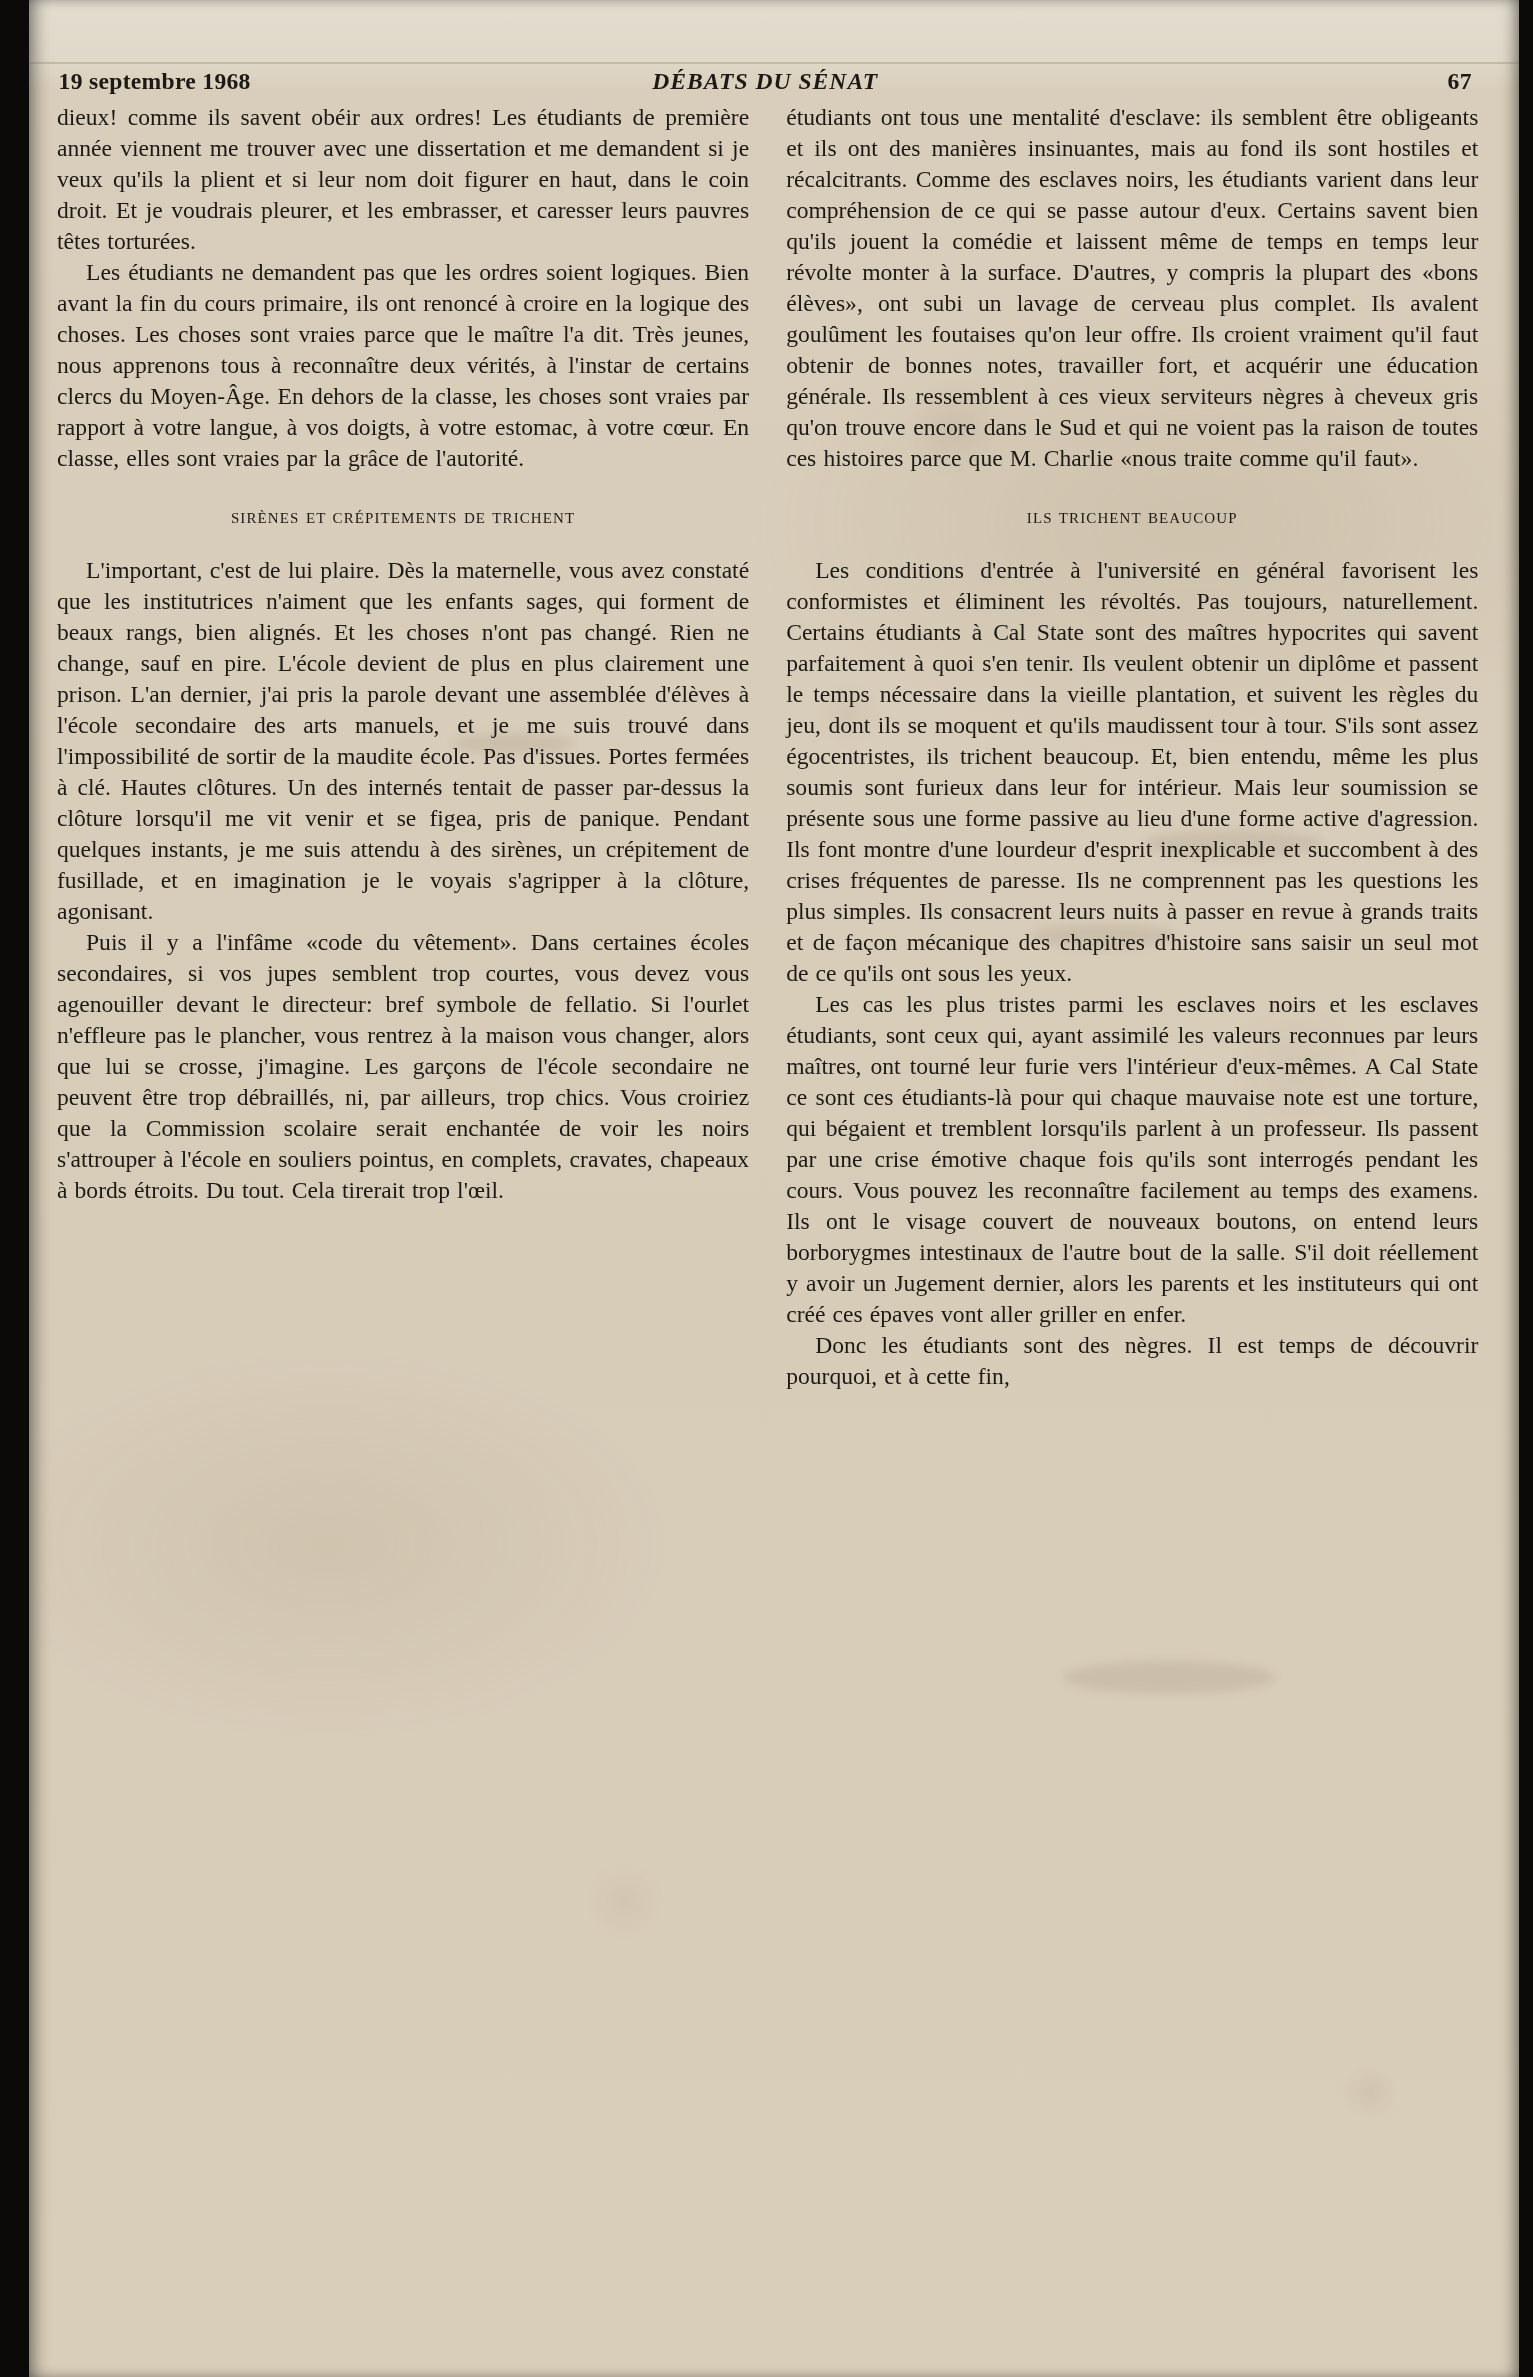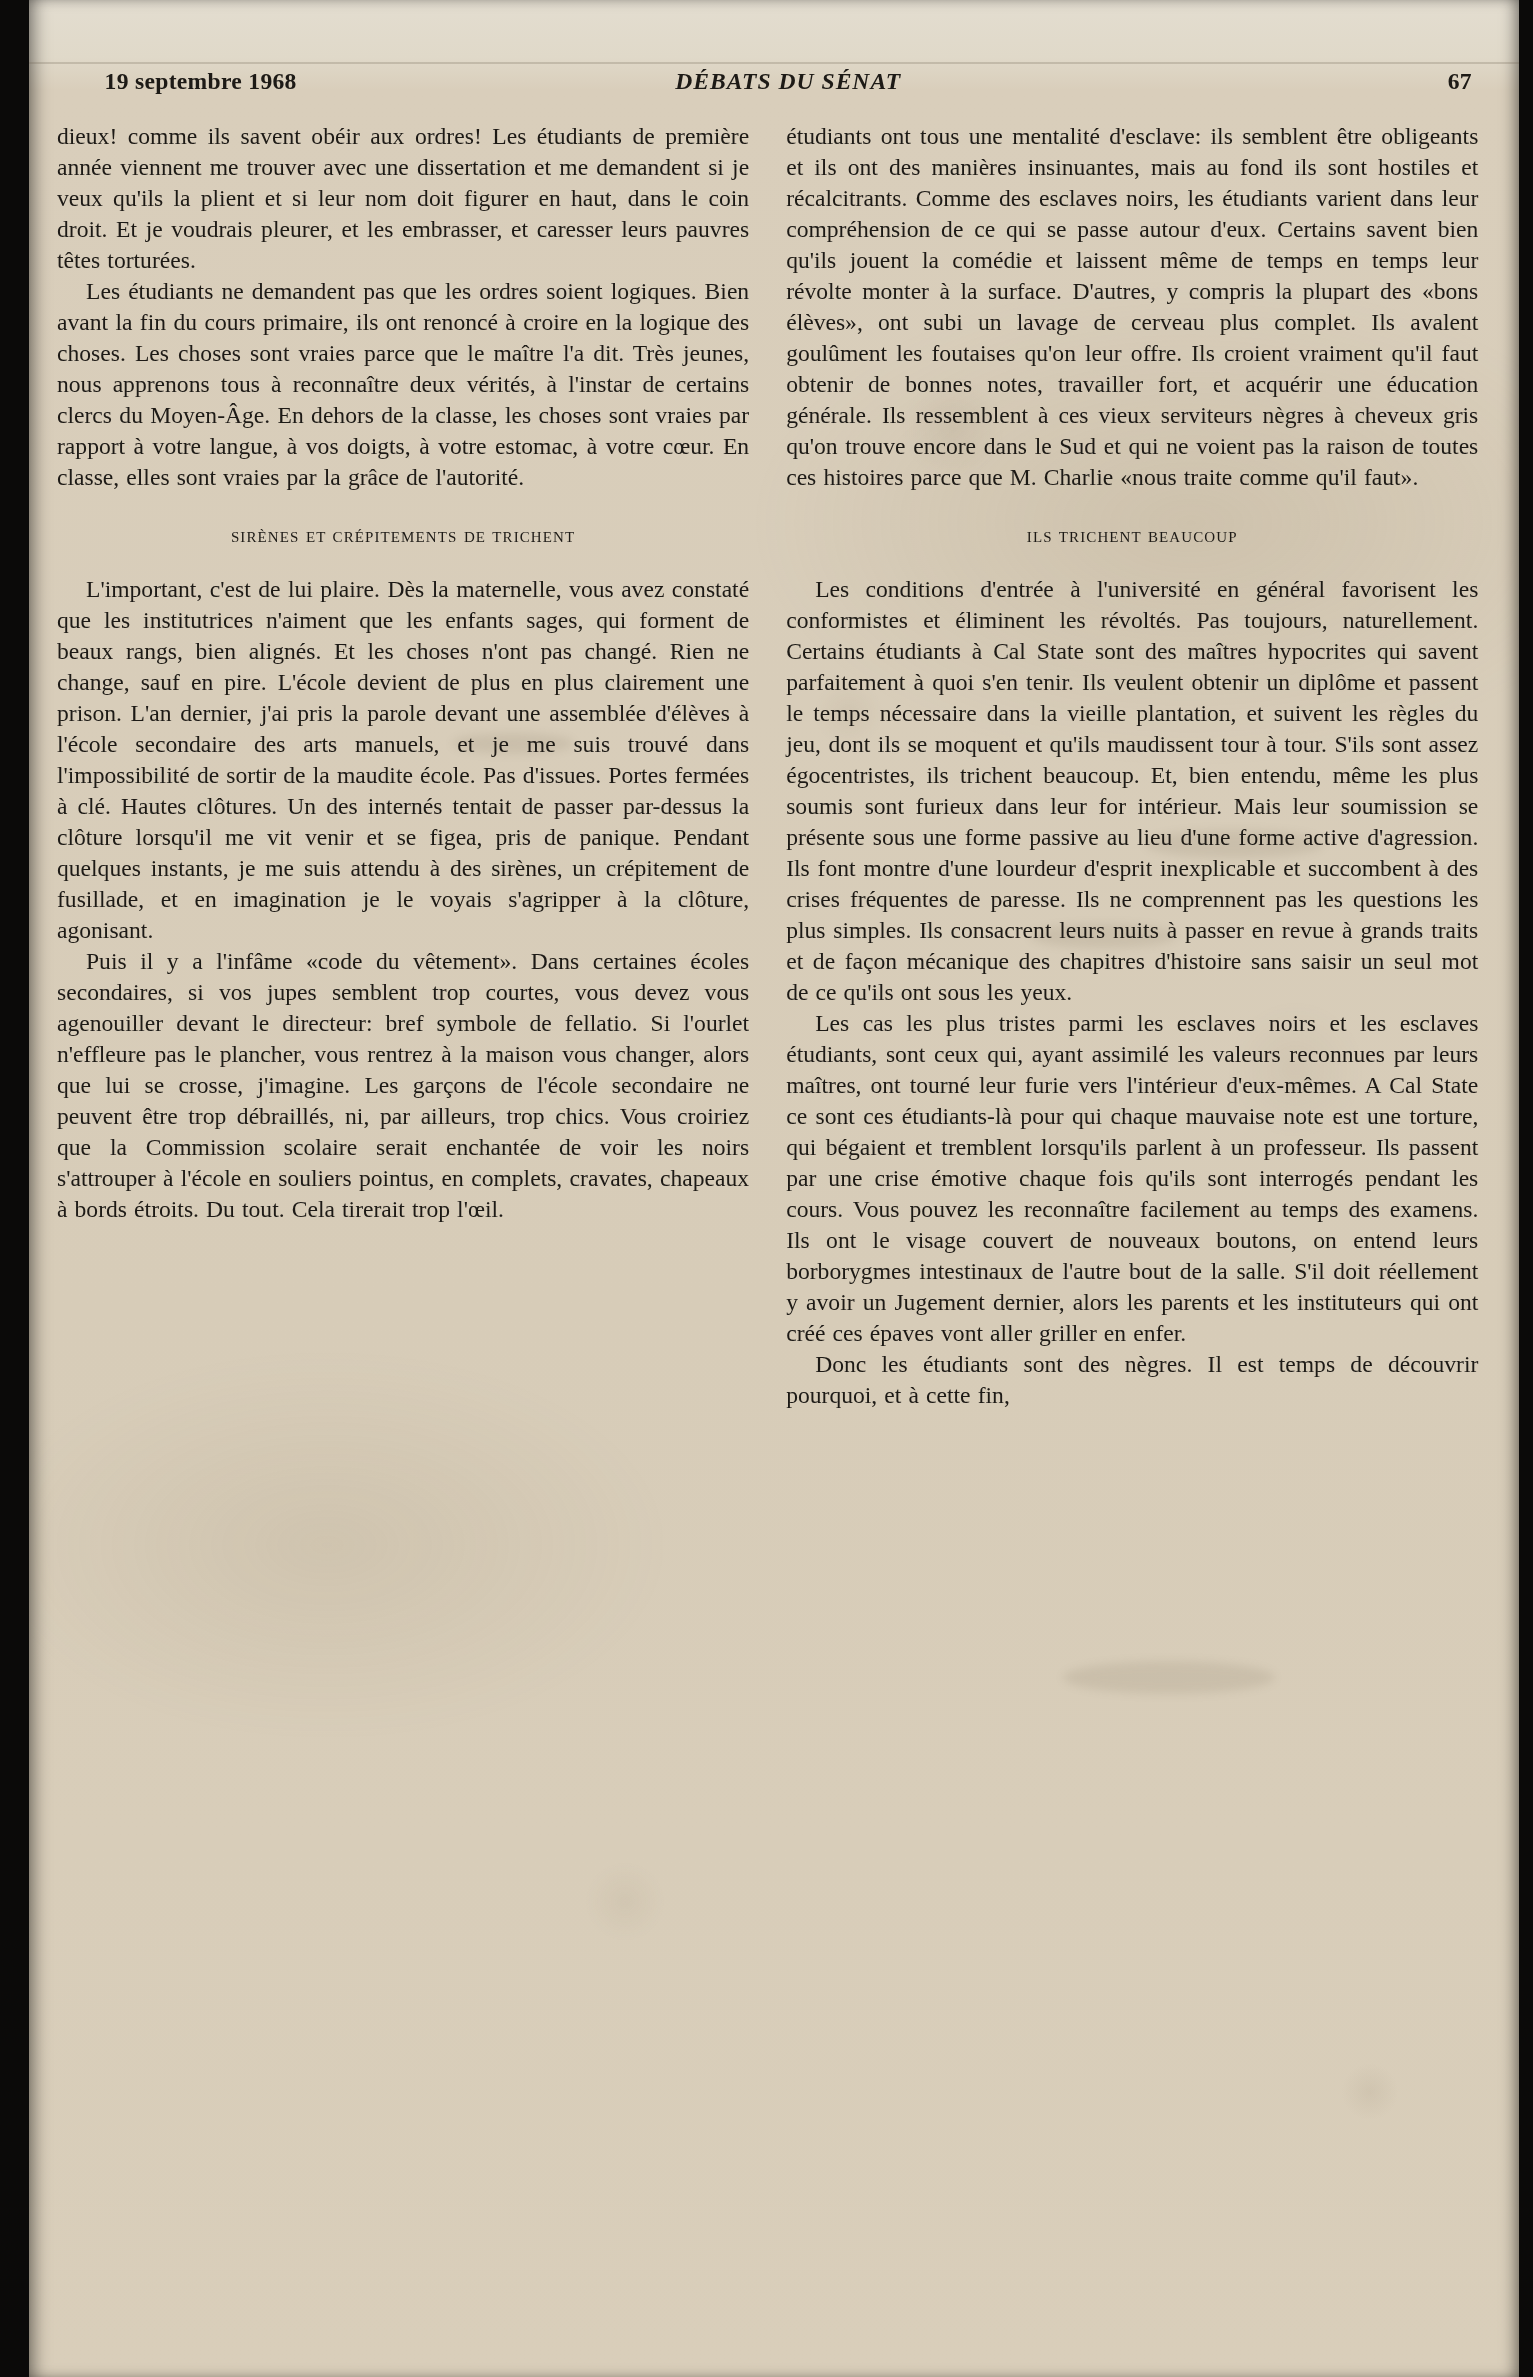--- a/index.html
+++ b/index.html
@@ -54,29 +54,28 @@
     bottom: 33px;
     color: #1d1a16;
   }
   .running-head {
     display: flex;
     align-items: flex-end;
     font-weight: bold;
     font-size: 23.6px;
     letter-spacing: 0.3px;
     padding: 0 1.6px 0 0;
-    margin-left: 46px;
   }
   .running-head .date { width: 33%; text-align: left; padding-left: 1.6px; }
   .running-head .title { width: 34%; text-align: center; letter-spacing: 1px; font-style: italic; }
   .running-head .pagenum { width: 33%; text-align: right; padding-right: 4.9px; }
   .columns {
     display: flex;
     gap: 37px;
-    margin-top: 26px;
+    margin-top: 7px;
   }
   .col {
     flex: 1 1 0;
     font-size: 23.6px;
     line-height: 31px;
     text-align: justify;
     text-justify: inter-word;
     word-spacing: 1.2px;
   }
   .col p {

